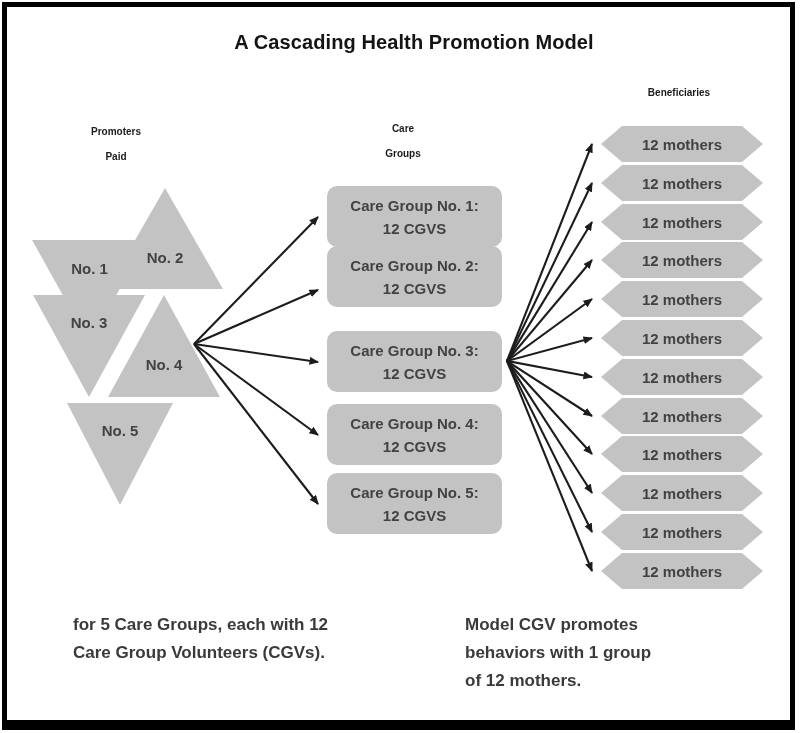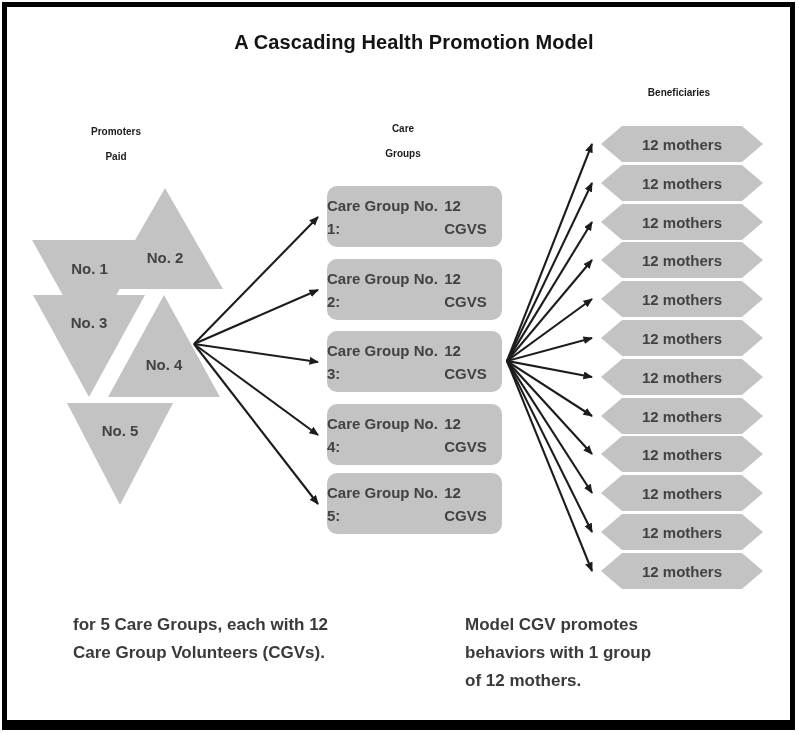--- a/index.html
+++ b/index.html
@@ -25,21 +25,21 @@
   .hdr-care{left:333px;top:116px;}
   .hdr-bene{left:609px;top:80px;}
   .tri{position:absolute;background:var(--fill,#c3c3c3);}
   .tri .lbl{
     position:absolute;left:0;width:100%;text-align:center;
     font-size:15px;font-weight:700;color:var(--shapeText,#424242);
   }
   .cg{
     position:absolute;left:327px;width:175px;height:61px;
     background:var(--fill,#c3c3c3);border-radius:10px;
-    display:flex;justify-content:center;align-items:center;
+    display:flex;flex-direction:column;justify-content:center;align-items:center;
     font-size:15px;font-weight:700;color:var(--shapeText,#424242);line-height:23px;
   }
   .hex{
     position:absolute;left:601px;width:162px;height:36px;
     background:var(--fill,#c3c3c3);
     clip-path:polygon(0 50%,13% 0,87% 0,100% 50%,87% 100%,13% 100%);
     display:flex;align-items:center;justify-content:center;
     font-size:15px;font-weight:700;color:var(--shapeText,#424242);
   }
   .note{
@@ -84,21 +84,21 @@
     </div>
     <div class="tri" style="left: 67px; top: 403px; width: 106px; height: 102px; clip-path: polygon(0px 0px, 100% 0px, 50% 100%);">
       <span class="lbl" style="top: 19.38px;">No. 5</span>
     </div>
   </div>
 <div id="caregroups">
     <div class="cg" style="top: 186px;">
       <div>Care Group No. 1:</div>
       <div>12 CGVS</div>
     </div>
-    <div class="cg" style="top: 259px;">
+    <div class="cg" style="top: 246px;">
       <div>Care Group No. 2:</div>
       <div>12 CGVS</div>
     </div>
     <div class="cg" style="top: 331px;">
       <div>Care Group No. 3:</div>
       <div>12 CGVS</div>
     </div>
     <div class="cg" style="top: 404px;">
       <div>Care Group No. 4:</div>
       <div>12 CGVS</div>

